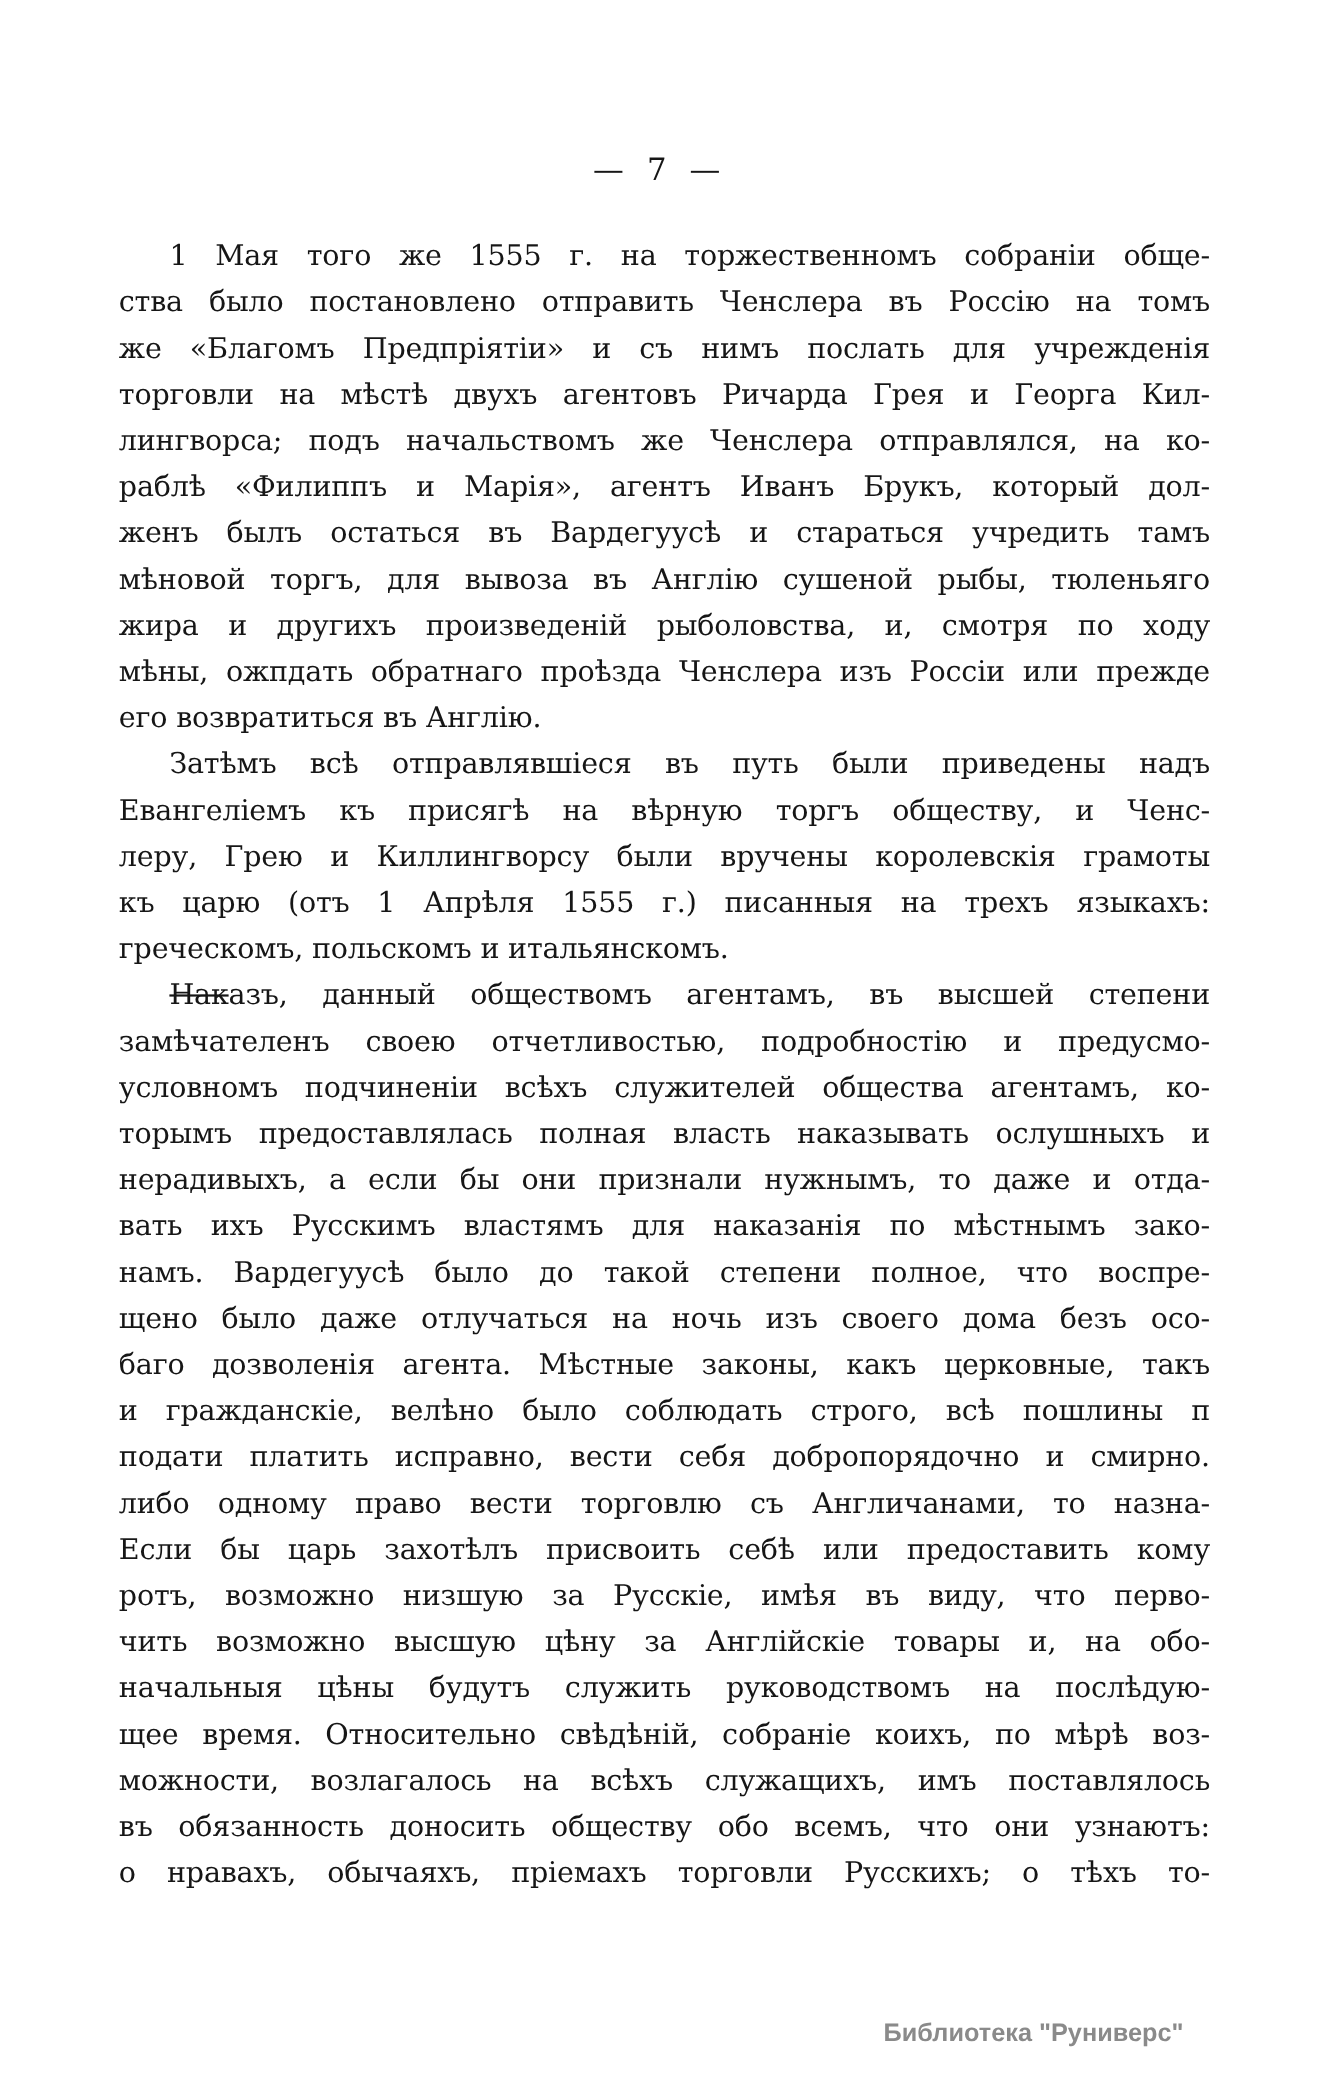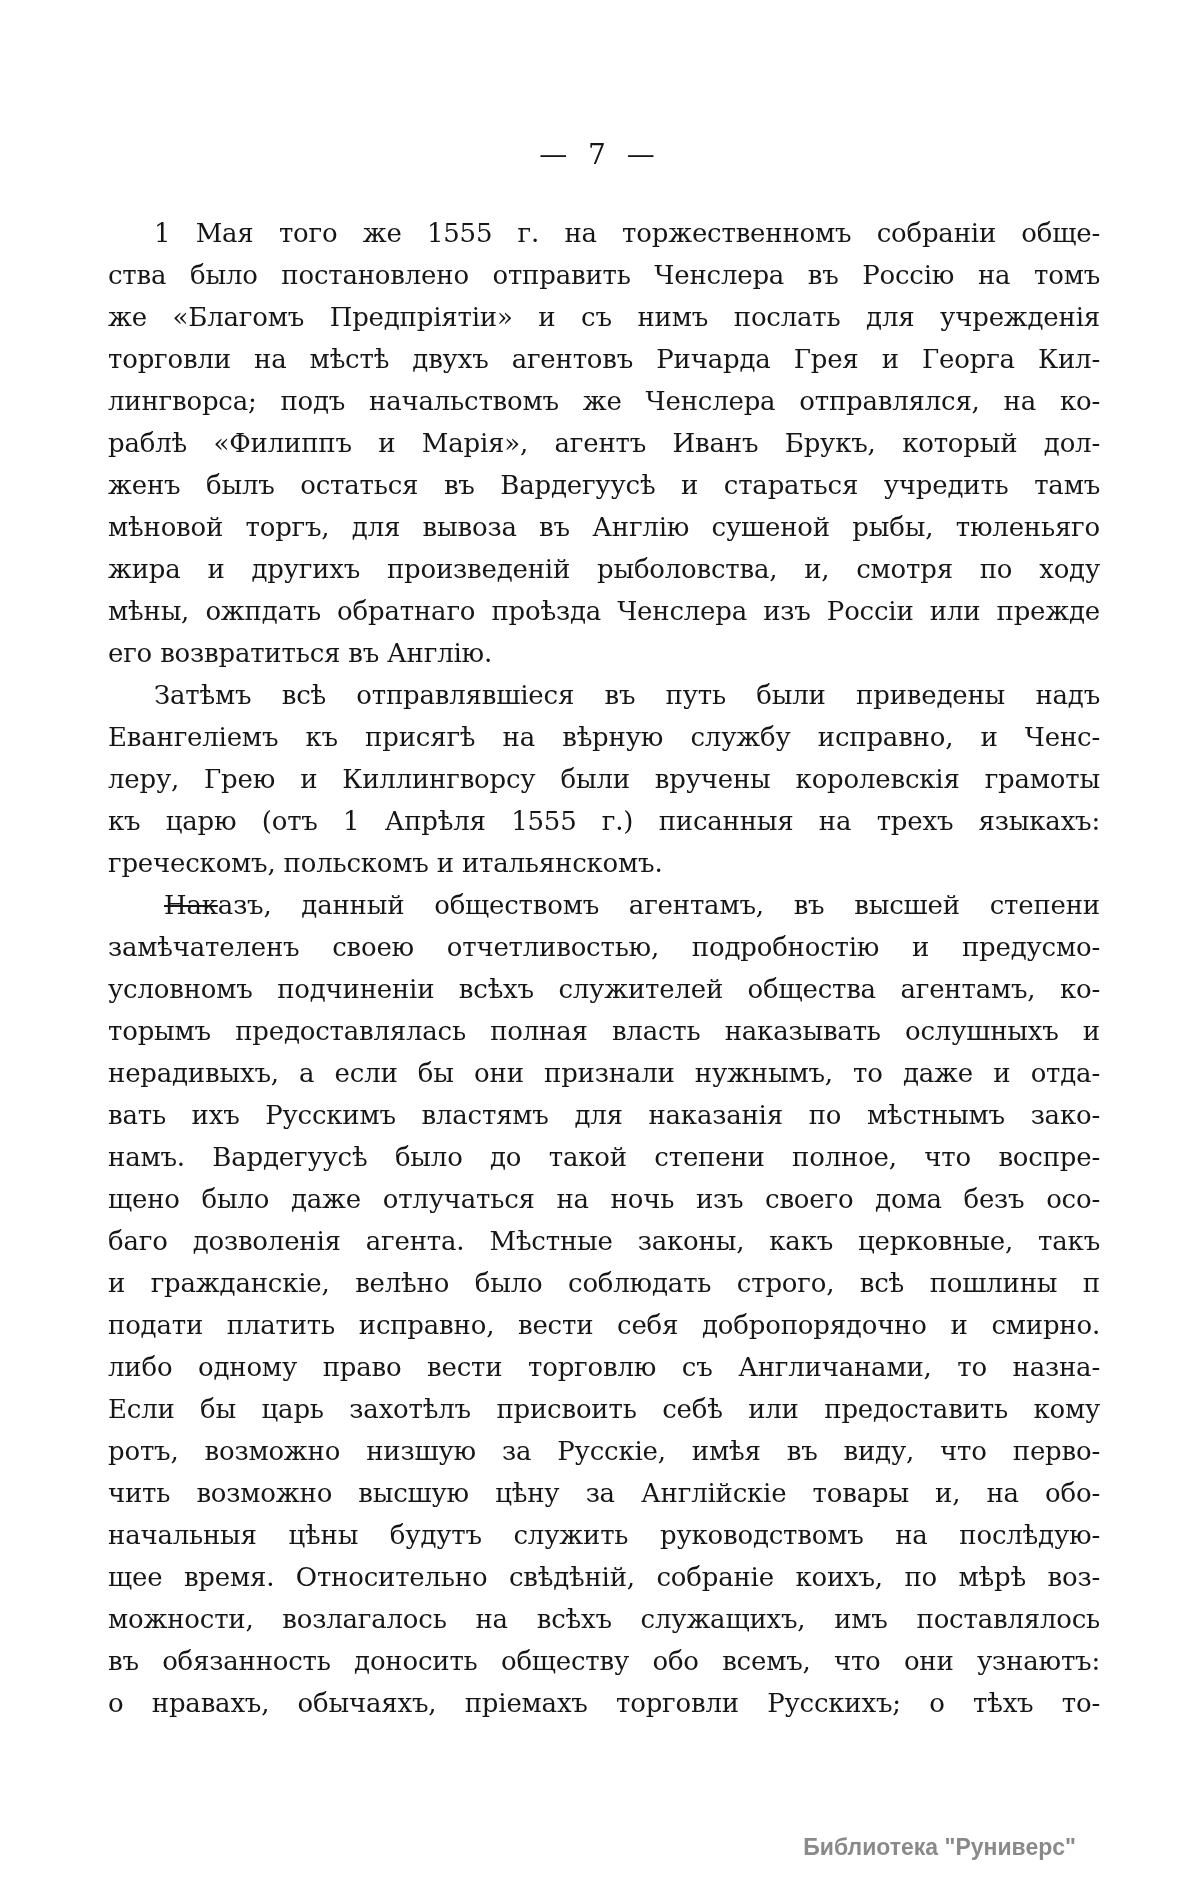--- a/index.html
+++ b/index.html
@@ -44,21 +44,20 @@
   }
   .line.indent {
     text-indent: 46px;
   }
   .line.last-left {
     text-align: left;
     text-align-last: left;
   }
   .line s {
     text-decoration-thickness: 2px;
-    margin-left: 10px;
   }
   .watermark {
     position: absolute;
     top: 1834px;
     right: 124px;
     font-family: "Liberation Sans", "DejaVu Sans", sans-serif;
     font-size: 23px;
     font-weight: bold;
     color: #8a8a8a;
   }
@@ -75,21 +74,21 @@
       <div class="line">же «Благомъ Предпріятіи» и съ нимъ послать для учрежденія</div>
       <div class="line">торговли на мѣстѣ двухъ агентовъ Ричарда Грея и Георга Кил-</div>
       <div class="line">лингворса; подъ начальствомъ же Ченслера отправлялся, на ко-</div>
       <div class="line">раблѣ «Филиппъ и Марія», агентъ Иванъ Брукъ, который дол-</div>
       <div class="line">женъ былъ остаться въ Вардегуусѣ и стараться учредить тамъ</div>
       <div class="line">мѣновой торгъ, для вывоза въ Англію сушеной рыбы, тюленьяго</div>
       <div class="line">жира и другихъ произведеній рыболовства, и, смотря по ходу</div>
       <div class="line">мѣны, ожпдать обратнаго проѣзда Ченслера изъ Россіи или прежде</div>
       <div class="line last-left">его возвратиться въ Англію.</div>
       <div class="line indent">Затѣмъ всѣ отправлявшіеся въ путь были приведены надъ</div>
-      <div class="line">Евангеліемъ къ присягѣ на вѣрную службу исправно, и Ченс-</div>
+      <div class="line">Евангеліемъ къ присягѣ на вѣрную торгъ обществу, и Ченс-</div>
       <div class="line">леру, Грею и Киллингворсу были вручены королевскія грамоты</div>
       <div class="line">къ царю (отъ 1 Апрѣля 1555 г.) писанныя на трехъ языкахъ:</div>
       <div class="line last-left">греческомъ, польскомъ и итальянскомъ.</div>
       <div class="line indent"><s>Нак</s>азъ, данный обществомъ агентамъ, въ высшей степени</div>
       <div class="line">замѣчателенъ своею отчетливостью, подробностію и предусмо-</div>
       <div class="line">условномъ подчиненіи всѣхъ служителей общества агентамъ, ко-</div>
       <div class="line">торымъ предоставлялась полная власть наказывать ослушныхъ и</div>
       <div class="line">нерадивыхъ, а если бы они признали нужнымъ, то даже и отда-</div>
       <div class="line">вать ихъ Русскимъ властямъ для наказанія по мѣстнымъ зако-</div>
       <div class="line">намъ. Вардегуусѣ было до такой степени полное, что воспре-</div>

